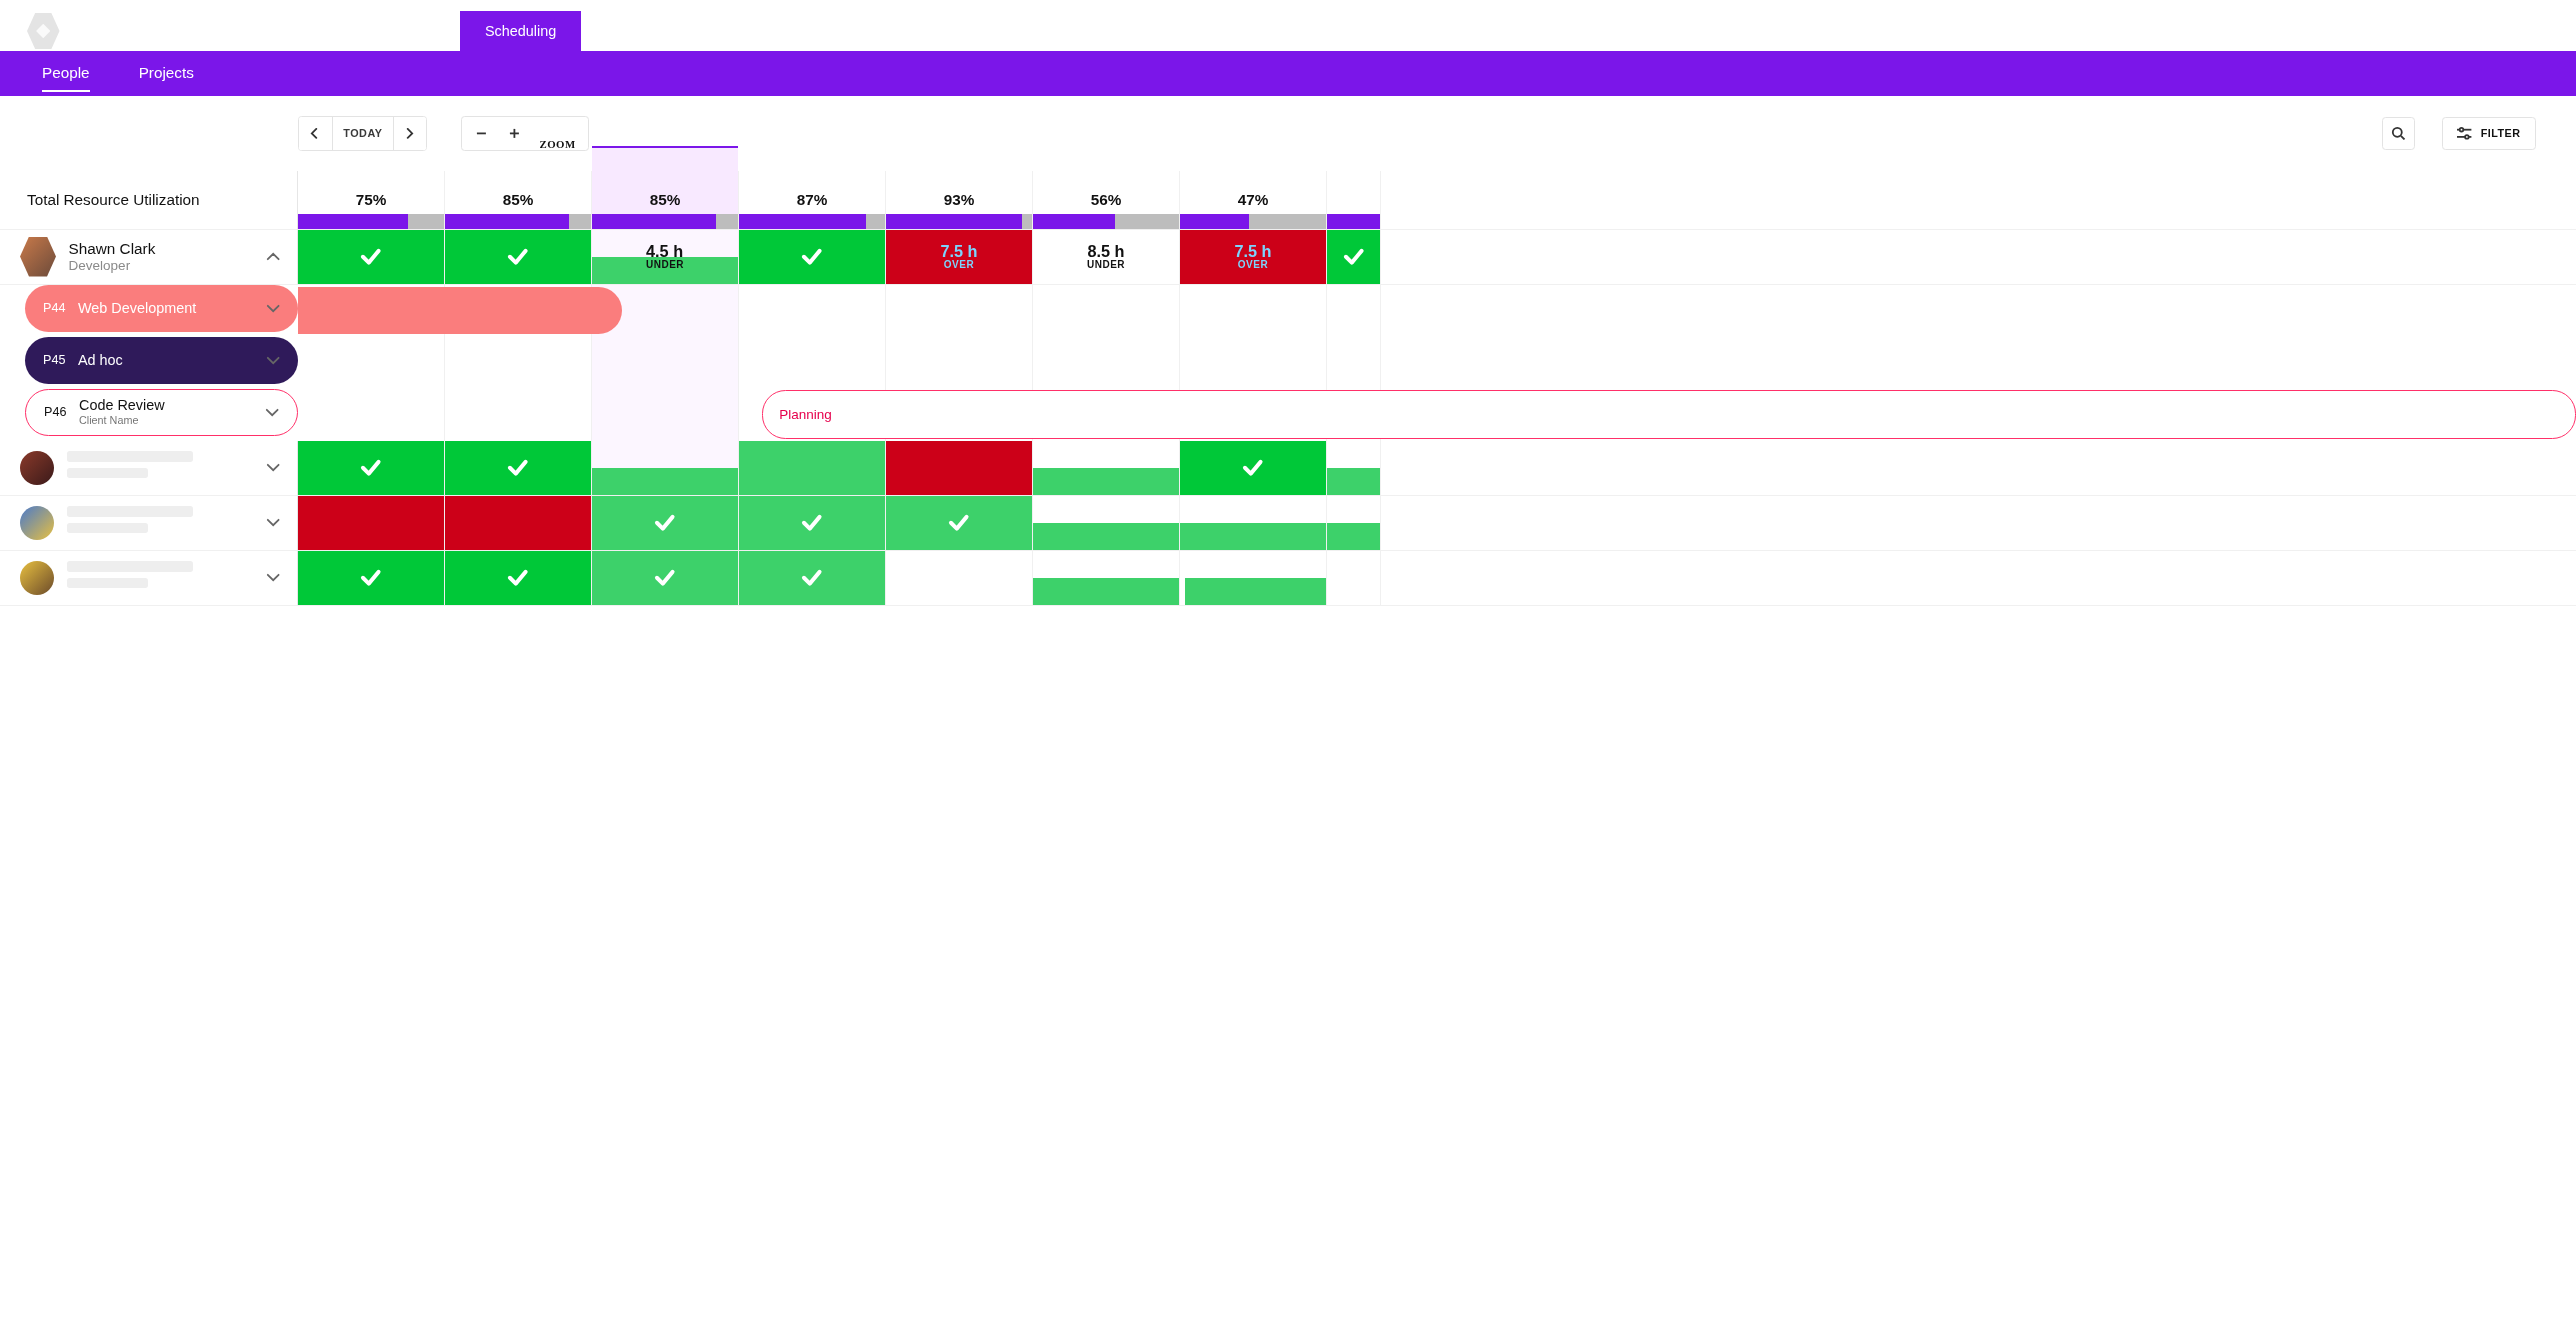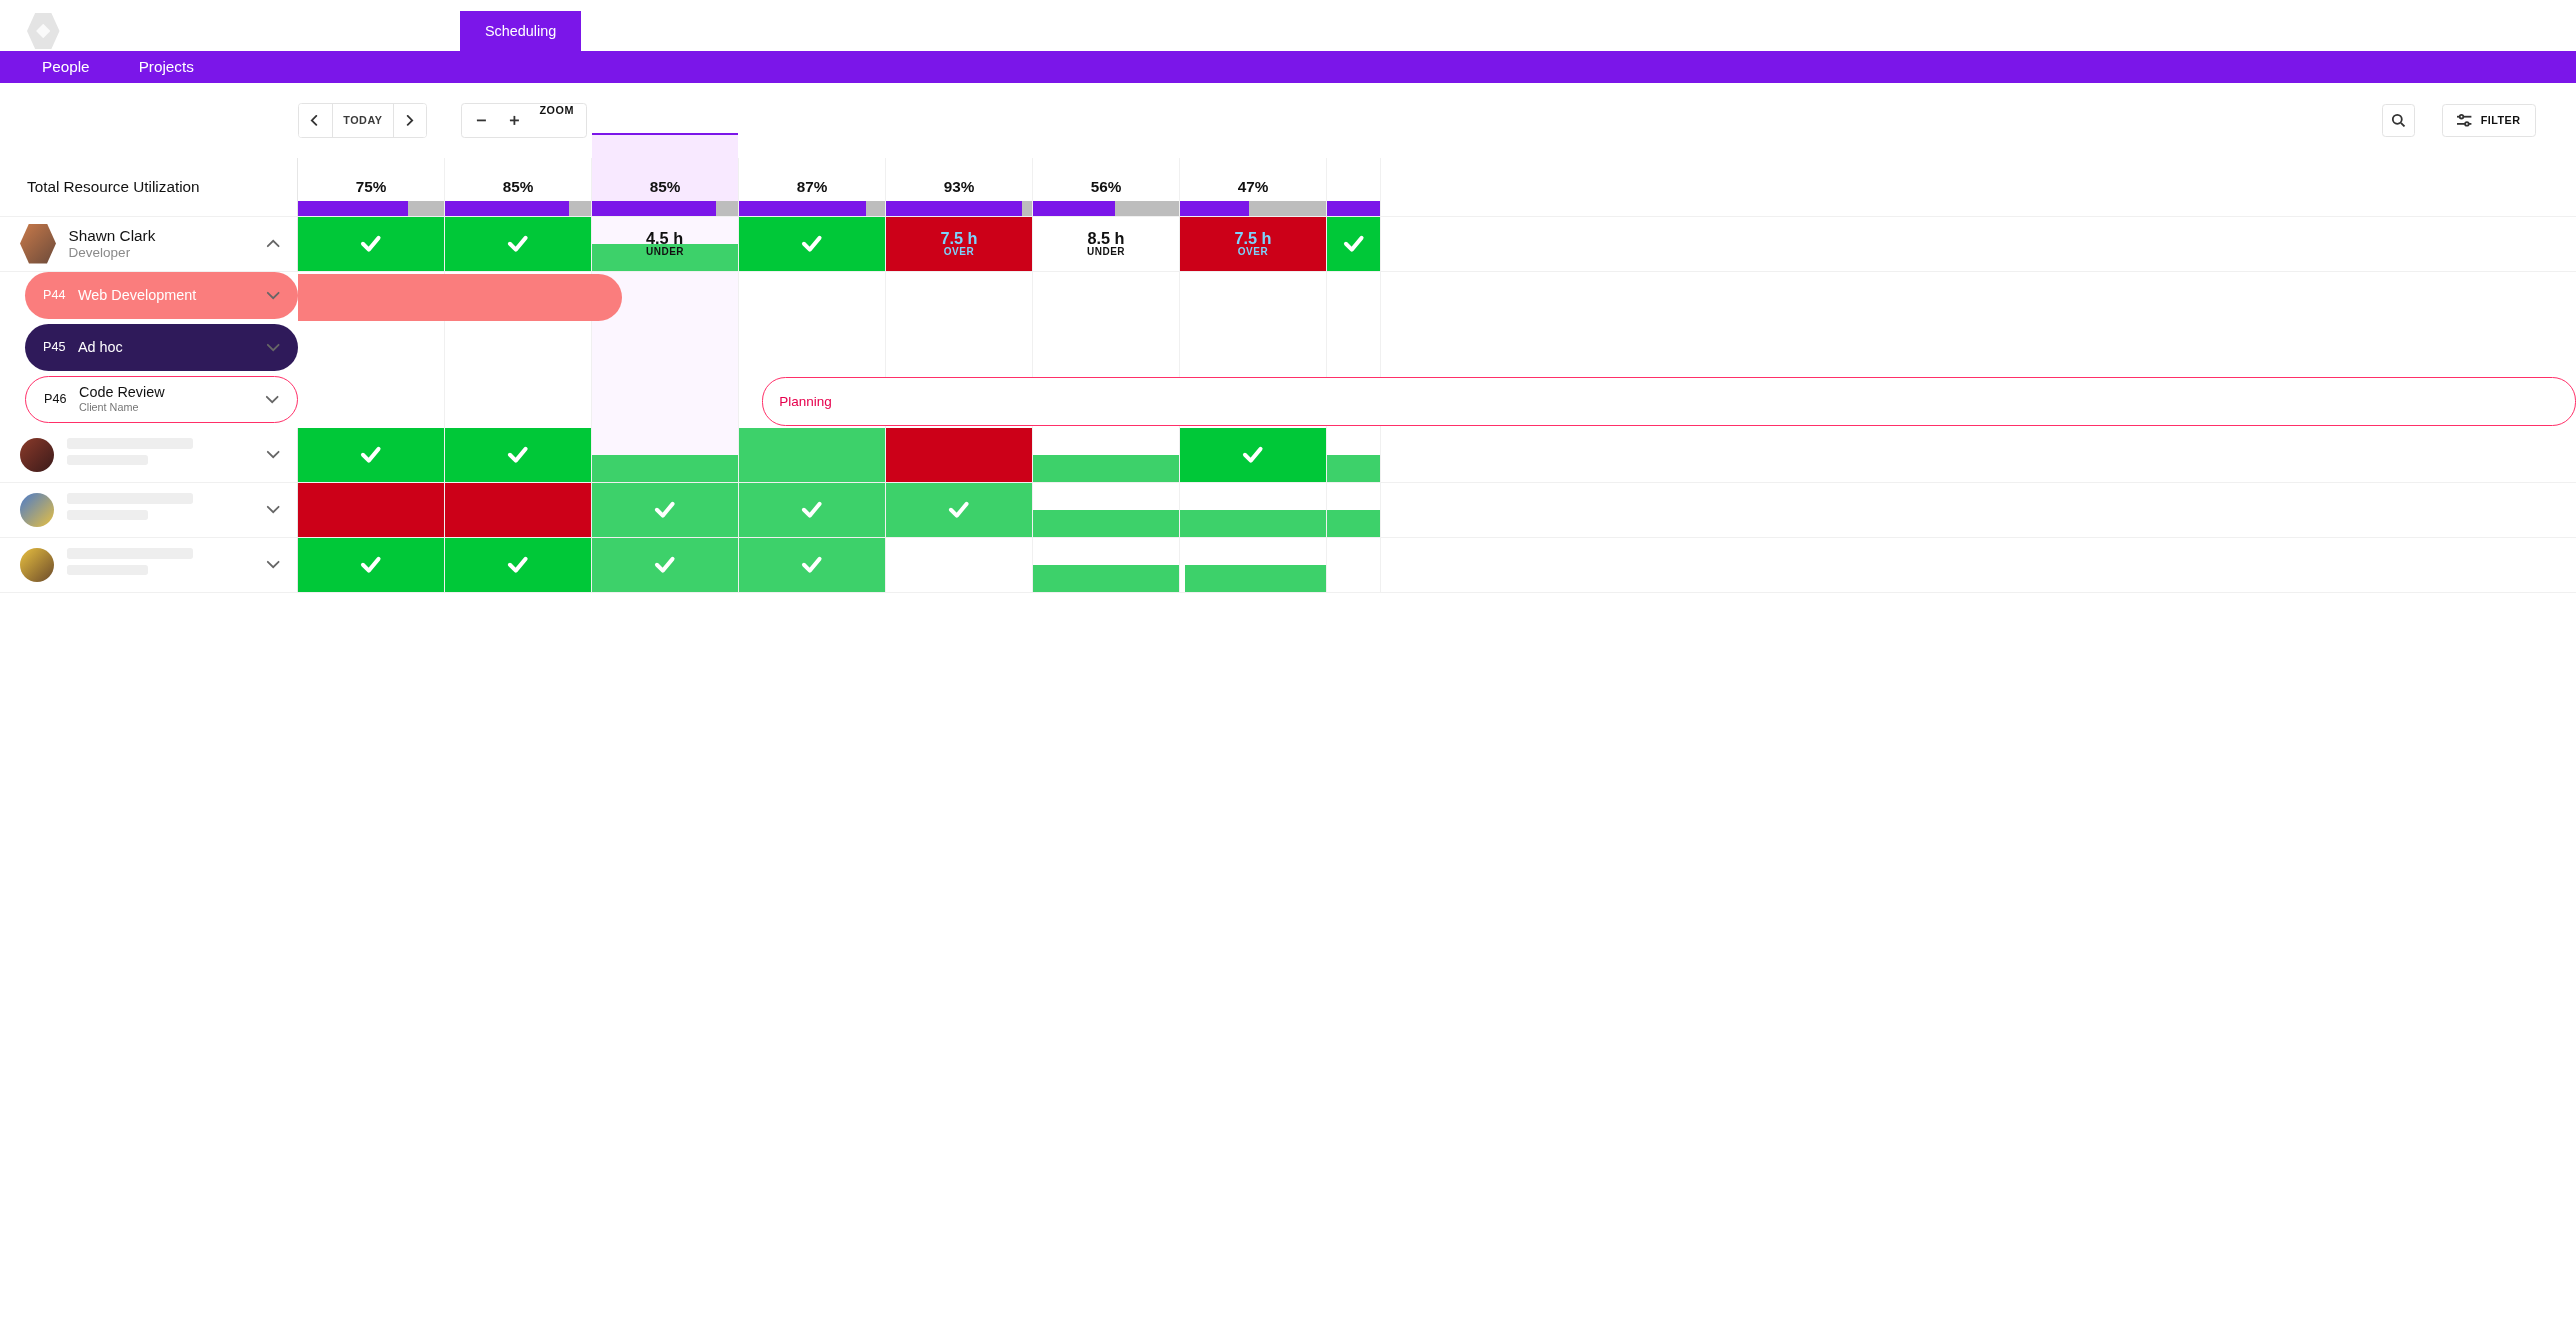--- a/index.html
+++ b/index.html
@@ -5,30 +5,30 @@
   * { box-sizing: border-box; margin: 0; padding: 0; }
   body { font-family: -apple-system, BlinkMacSystemFont, 'Segoe UI', Arial, sans-serif; color: #111; background: #fff; }
   .page { width: 100%; }
 
   
   .pre-nav { height: 40px; display:flex; align-items:center; padding-left:27px; position:relative;margin-top:11px; }
   .logo-hex { width: 32.5px; height: 36px; background:#e4e4e4; clip-path: polygon(25% 0, 75% 0, 100% 50%, 75% 100%, 25% 100%, 0 50%); display:flex; align-items:center; justify-content:center;}
   .logo-hex::after{content:""; width:14.4px; height:14.4px; background:#fff; clip-path: polygon(50% 0,100% 50%,50% 100%,0 50%); opacity:.8;}
   .tab-sched { position:absolute; left:460px; top:0; background:#7b16e9; color:#fff; height:40px; display:flex; align-items:center; padding:0 25px; font-weight:500; font-size:14.4px; }
 
-  .main-nav { background:#7b16e9; height:32px; display:flex; align-items:center; padding-left:42px; gap:49px; }
+  .main-nav { background:#7b16e9; height:45px; display:flex; align-items:center; padding-left:42px; gap:49px; }
   .main-nav-item { color:#fff; font-size:15.3px; font-weight:500; padding:9px 0 7.2px; border-bottom:2.7px solid transparent; cursor:pointer;}
   .main-nav-item.active { border-bottom-color:#fff; }
 
   
   .toolbar { display:flex; align-items:center; padding:20px 40px 20px 298px; gap:27px; }
   .btn-grp { display:inline-flex; border:0.9px solid #e3e3e3; border-radius:3.6px; overflow:hidden; }
   .btn-grp button, .btn-zoom button { background:#fff; border:none; height:32.5px; min-width:32.5px; padding:0 10.8px; font-size:10.8px; font-weight:700; letter-spacing:0.5px; color:#3a3a3a; cursor:pointer; }
   .btn-grp button+button { border-left:0.9px solid #e3e3e3; }
-  .btn-zoom { display:inline-flex; align-items:flex-start; border:0.9px solid #e3e3e3; border-radius:3.6px; padding:0 3.6px; margin-left:7.2px; }
+  .btn-zoom { display:inline-flex; align-items:flex-end; border:0.9px solid #e3e3e3; border-radius:3.6px; padding:0 3.6px; margin-left:7.2px;font-family:Liberation Serif, serif; }
   .btn-zoom .z-lbl{ font-size:10.8px; font-weight:700; padding:0 9px; letter-spacing:0.5px;}
   .toolbar .spacer{ flex:1; }
   .icon-btn { width:32.5px; height:32.5px; border:0.9px solid #e3e3e3; border-radius:3.6px; background:#fff; display:flex; align-items:center; justify-content:center; cursor:pointer; }
   .filter-btn { border:0.9px solid #e3e3e3; border-radius:3.6px; background:#fff; height:33px; display:flex; align-items:center; gap:9px; padding:0 14.4px; cursor:pointer; font-size:10.8px; font-weight:700; letter-spacing:0.5px;}
 
   
   .grid { position:relative; }
   .side-col { width:298px; }
   .row { display:grid; grid-template-columns: 298px repeat(7, 147px) 54px; border-bottom:0.9px solid #f0f0f0; position:relative;}
   .row.no-border{ border-bottom:none;}

